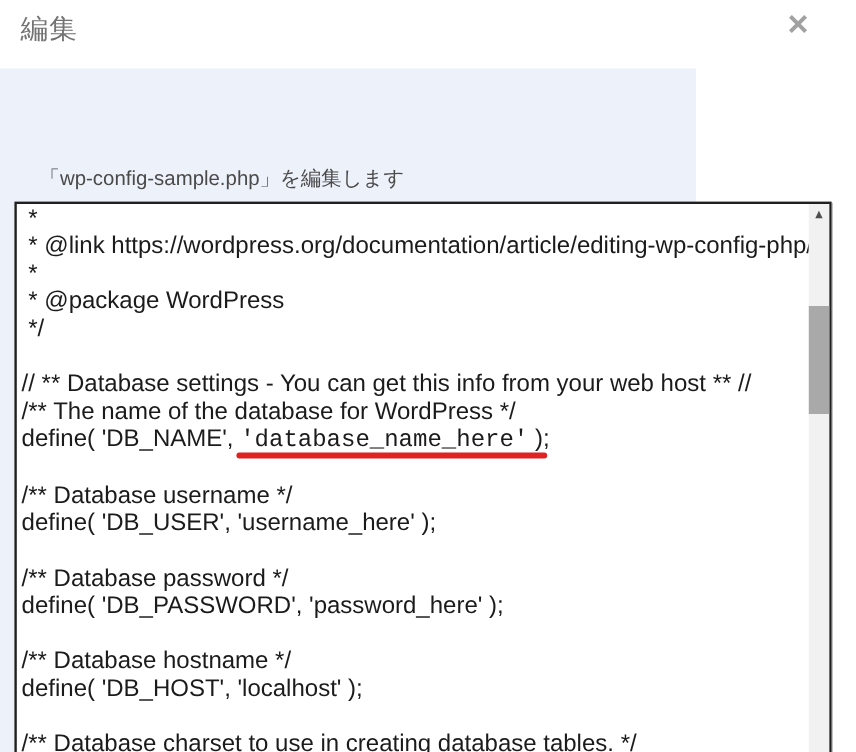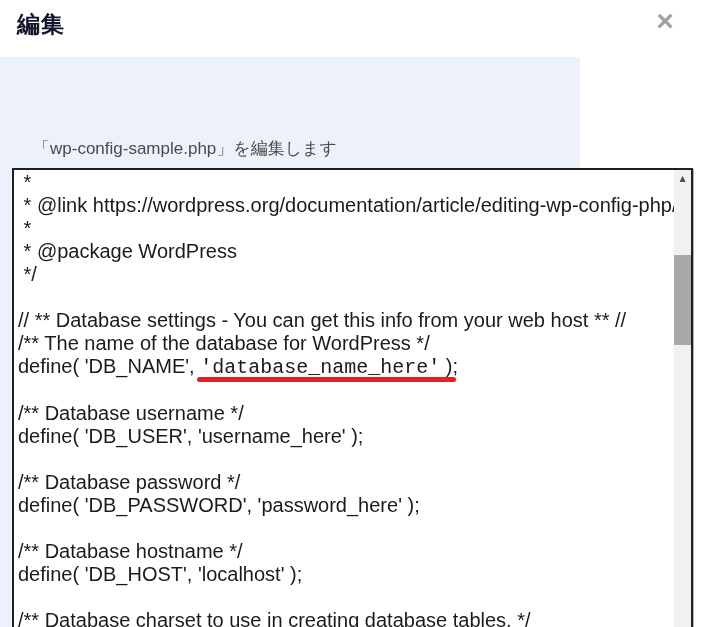--- a/index.html
+++ b/index.html
@@ -5,21 +5,21 @@
   html,body { margin:0; padding:0; }
   body {
     width:713px; height:627px; position:relative; overflow:hidden;
     background:#ffffff;
     font-family:"Liberation Sans", sans-serif;
   }
 
   
   .dialog-title {
     position:absolute; left:17px; top:9px;
-    font-size:23px; color:#0f172a; letter-spacing:1px;font-weight:bold;
+    font-size:23px; color:#737373; letter-spacing:1px;
   }
   .close-btn {
     position:absolute; left:648px; top:4px; width:34px; height:34px;
     background:none; border:none; padding:0; cursor:pointer;
     color:#a1a1a1; font-size:30px; font-weight:bold; line-height:34px; text-align:center;
     font-family:"Liberation Sans", sans-serif;
   }
 
   
   .panel {

